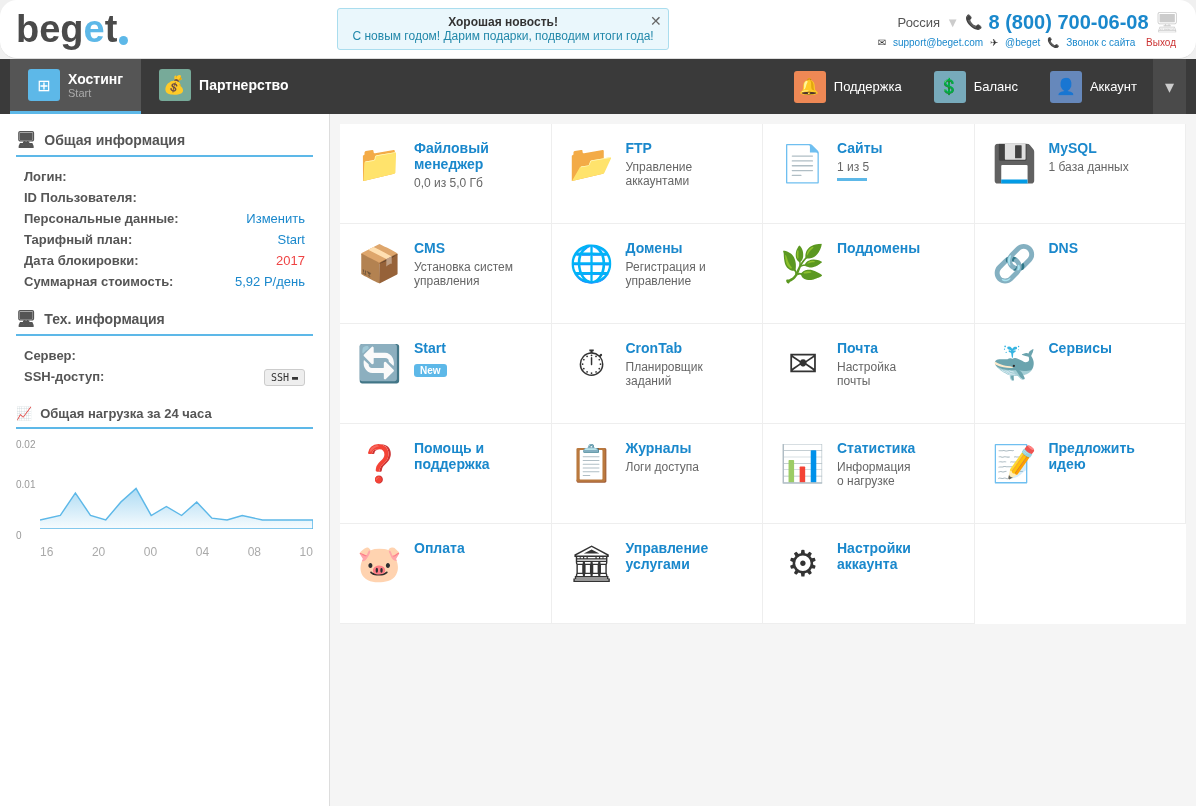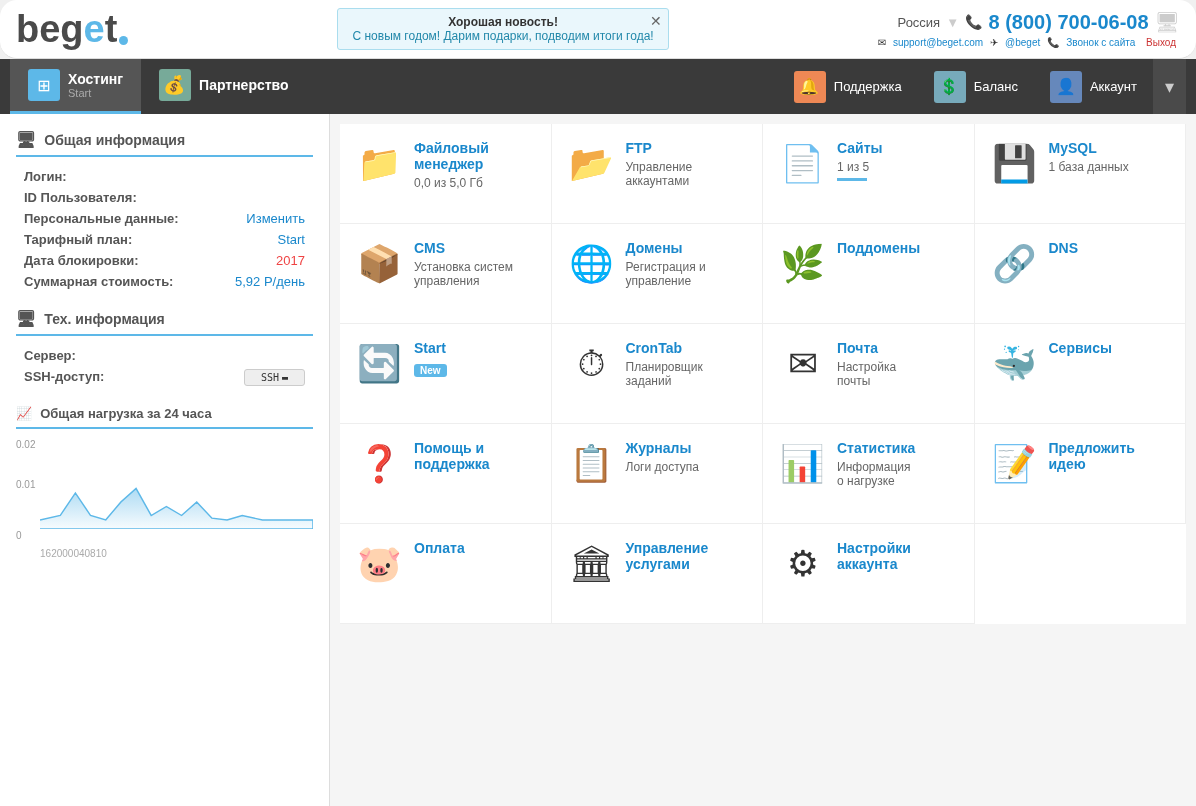--- a/index.html
+++ b/index.html
@@ -74,21 +74,21 @@
 
     .info-row { display: flex; justify-content: space-between; margin: 6px 8px; font-size: 13px; }
     .info-label { color: #555; font-weight: bold; }
     .info-value { color: #333; }
     .info-value.link { color: #1a88cc; cursor: pointer; }
     .info-value.blue { color: #1a88cc; }
     .info-value.year { color: #ef4444; }
 
     .ssh-badge {
       background: #eee; border: 1px solid #ccc; border-radius: 3px;
-      padding: 2px 16px; font-size: 10px; font-family: monospace; color: #333;
+      padding: 2px 6px; font-size: 10px; font-family: monospace; color: #333;
       display: inline-flex; align-items: flex-end; gap: 3px;
     }
 
     
     .chart-section { margin-top: 20px; }
     .chart-title {
       font-size: 13px; font-weight: bold; color: #555;
       border-bottom: 2px solid #5db8e8; padding-bottom: 6px; margin-bottom: 10px;
       display: flex; align-items: center; gap: 8px;
     }
@@ -240,21 +240,21 @@
         <div style="position:absolute;left:0;bottom:18px;font-size:10px;color:#999;">0</div>
         <svg viewBox="0 0 270 100" preserveAspectRatio="none" style="position:absolute;left:24px;top:0;width:calc(100% - 24px);height:90px;">
           <defs>
             <linearGradient id="chartGrad" x1="0" y1="0" x2="0" y2="1">
               <stop offset="0%" stop-color="#5db8e8" stop-opacity="0.5"></stop>
               <stop offset="100%" stop-color="#5db8e8" stop-opacity="0.05"></stop>
             </linearGradient>
           </defs>
           <polyline fill="url(#chartGrad)" stroke="#5db8e8" stroke-width="1.5" points="0,90 20,85 35,60 50,85 65,90 80,70 95,55 110,85 125,75 140,85 155,70 170,88 185,90 200,85 220,90 240,90 270,90 270,100 0,100"></polyline>
         </svg>
-        <div style="position:absolute;bottom:0;left:24px;right:0;display:flex;justify-content:flex-start;font-size:10px;color:#aaa;">
+        <div style="position:absolute;bottom:0;left:24px;right:0;display:flex;justify-content:space-between;font-size:12px;color:#aaa;">
           <span>16</span>
           <span>20</span>
           <span>00</span>
           <span>04</span>
           <span>08</span>
           <span>10</span>
         </div>
       </div>
     </div>
   </div>

